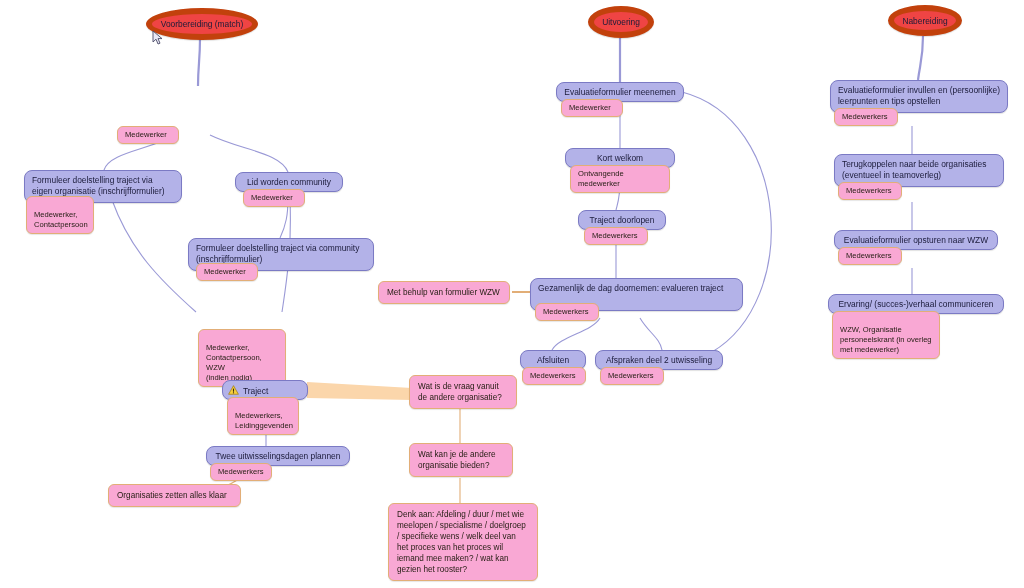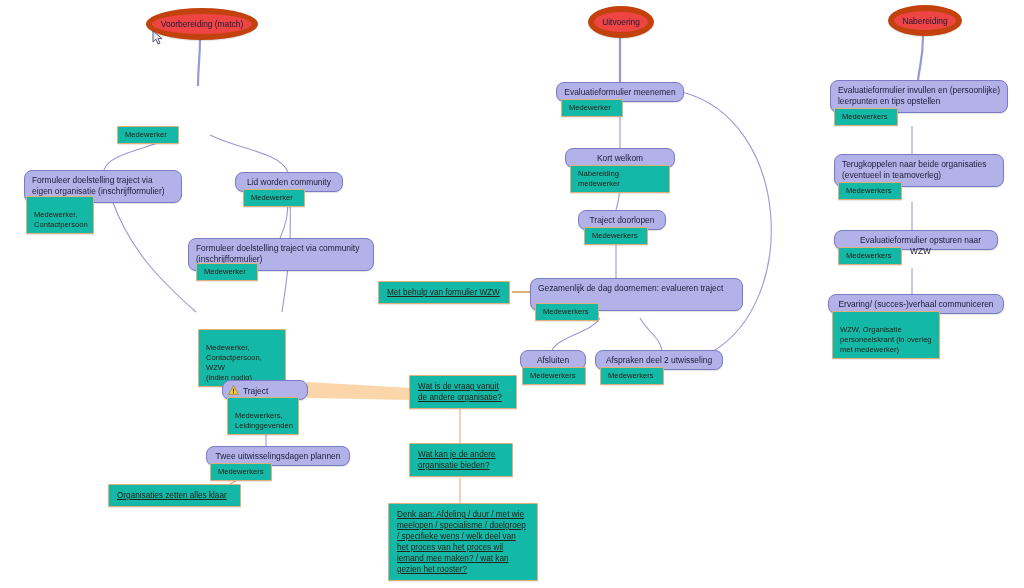--- a/index.html
+++ b/index.html
@@ -52,30 +52,30 @@
     display: flex;
     align-items: center;
     justify-content: center;
     text-align: center;
     box-shadow: 0 1px 1px rgba(0,0,0,0.12);
   }
 
   .tag {
     position: absolute;
     box-sizing: border-box;
-    background: #14b8a6;
+    background: #f9a8d4;
     border: 1px solid #e2ae77;
-    border-radius: 1px;
+    border-radius: 6px;
     color: #2a2118;
     font-size: 7.6px;
     line-height: 10px;
     padding: 3px 7px;
     box-shadow: 0 1px 1px rgba(0,0,0,0.10);
   }
-  .tag.note { font-size: 8.2px; line-height: 11px; padding: 5px 8px; text-decoration: underline; }
+  .tag.note { font-size: 8.2px; line-height: 11px; padding: 5px 8px; }
 
   .warn-icon {
     display: inline-block;
     vertical-align: -1px;
     width: 11px;
     height: 10px;
     margin-right: 4px;
   }
 
   #cursor {
@@ -230,21 +230,21 @@
     <span>Evaluatieformulier meenemen</span>
   </div>
   <div class="tag" style="left:561px; top:99px; width:62px;">
     <span>Medewerker</span>
   </div>
 
   <div class="box center" style="left:565px; top:148px; width:110px; height:20px;">
     <span>Kort welkom</span>
   </div>
   <div class="tag" style="left:570px; top:165px; width:100px;">
-    <span>Nabereiding medewerker</span>
+    <span>Ontvangende medewerker</span>
   </div>
 
   <div class="box center" style="left:578px; top:210px; width:88px; height:20px;">
     <span>Traject doorlopen</span>
   </div>
   <div class="tag" style="left:584px; top:227px; width:64px;">
     <span>Medewerkers</span>
   </div>
 
   <div class="box" style="left:530px; top:278px; width:213px; height:33px;">
@@ -283,21 +283,21 @@
     <span>Medewerkers</span>
   </div>
 
   <div class="box" style="left:834px; top:154px; width:170px; height:33px;">
     <span>Terugkoppelen naar beide organisaties (eventueel in teamoverleg)</span>
   </div>
   <div class="tag" style="left:838px; top:182px; width:64px;">
     <span>Medewerkers</span>
   </div>
 
-  <div class="box center" style="left:834px; top:230px; width:164px; height:20px;padding-left:16px;">
+  <div class="box center" style="left:834px; top:230px; width:164px; height:20px;">
     <span>Evaluatieformulier opsturen naar WZW</span>
   </div>
   <div class="tag" style="left:838px; top:247px; width:64px;">
     <span>Medewerkers</span>
   </div>
 
   <div class="box center" style="left:828px; top:294px; width:176px; height:20px;">
     <span>Ervaring/ (succes-)verhaal communiceren</span>
   </div>
   <div class="tag" style="left:832px; top:311px; width:108px; white-space:pre-line;">

